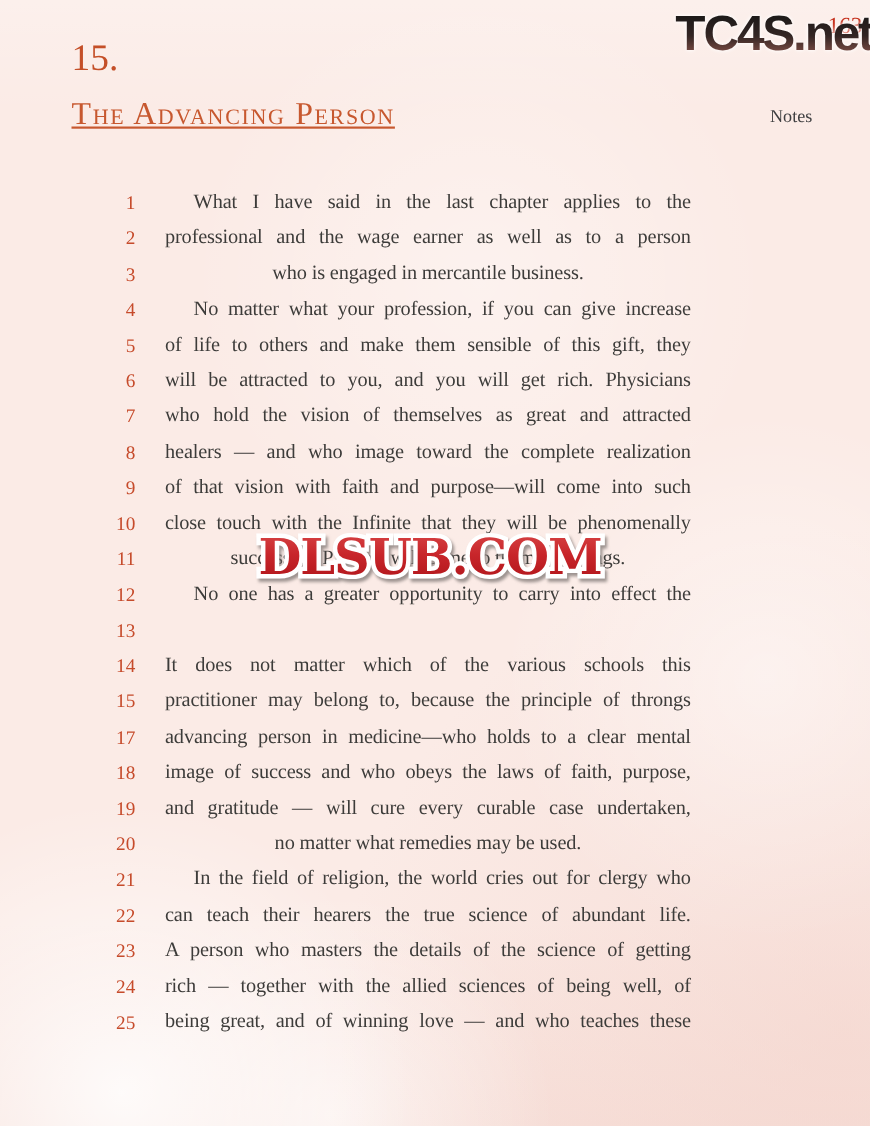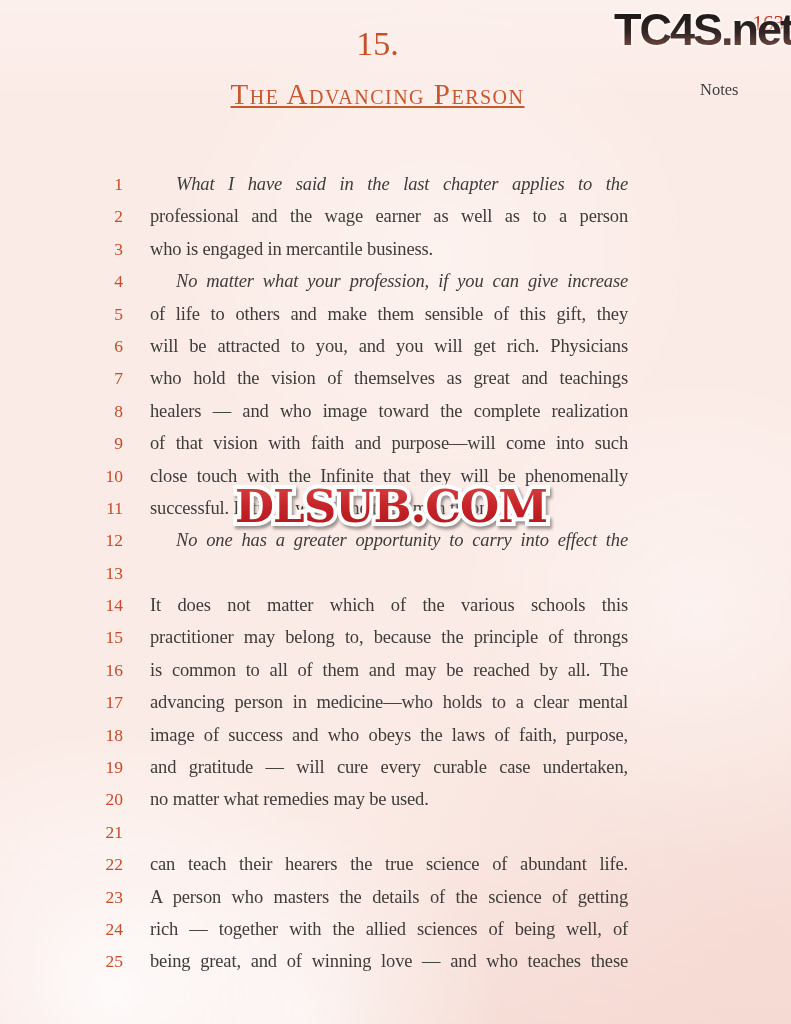--- a/index.html
+++ b/index.html
@@ -16,40 +16,40 @@
       radial-gradient(circle at 88% 60%, rgba(255,255,255,0.45), rgba(255,255,255,0) 26%),
       radial-gradient(circle at 55% 25%, rgba(255,255,255,0.35), rgba(255,255,255,0) 30%),
       radial-gradient(circle at 97% 92%, rgba(243,210,202,0.55), rgba(243,210,202,0) 38%),
       linear-gradient(180deg, rgba(255,255,255,0.25), rgba(255,255,255,0) 10%, rgba(255,255,255,0) 82%, rgba(242,211,203,0.45) 100%);
     font-family: "Liberation Serif", serif;
   }
 
   
   .chapter-head {
     position: absolute;
-    left: 65px; top: 26px;
+    left: 65px; top: 36px;
     width: 625px;
-    text-align: center;
+    text-align: left;
   }
   .chapter-number {
     font-size: 34px;
     line-height: 36px;
     color: #c44f28;
   }
   .chapter-title {
     margin-top: 16px;
     font-variant: small-caps;
     font-size: 29px;
     letter-spacing: 1.5px;
     color: #c7582f;
     text-decoration: underline;
   }
   .notes-label {
     position: absolute;
-    left: 700px; top: 80px;
+    left: 700px; top: 96px;
     font-size: 16.5px;
     color: #3f3f41;
   }
 
   
   .wm-top {
     position: absolute;
     top: 4px; right: -2px;
     z-index: 2;
     font-family: "Liberation Sans", sans-serif;
@@ -97,24 +97,24 @@
     font-size: 17.5px;
     color: #c64b2b;
   }
   .txt {
     margin-left: 27px;
     width: 478px;
     line-height: 32.4px;
     font-size: 18.5px;
     letter-spacing: -0.15px;
     color: #3d3c3a;
-    text-align: left;
+    text-align: center;
   }
   .line.justify .txt { text-align: justify; text-align-last: justify; }
-  .line.indent  .txt { text-indent: 26px; font-style: italic; }
+  .line.indent  .txt { text-indent: 26px; }
 </style>
 </head>
 <body>
 
 <div class="page">
 
   <div class="page-number">163</div>
   <div class="wm-top">TC4S.net</div>
 
   <div class="chapter-head">
@@ -151,21 +151,21 @@
         <div class="txt">of life to others and make them sensible of this gift, they</div>
       </div>
 
       <div class="line justify">
         <div class="num">6</div>
         <div class="txt">will be attracted to you, and you will get rich. Physicians</div>
       </div>
 
       <div class="line justify">
         <div class="num">7</div>
-        <div class="txt">who hold the vision of themselves as great and teachings</div>
+        <div class="txt">who hold the vision of themselves as great and attracted</div>
       </div>
 
       <div class="line justify">
         <div class="num">8</div>
         <div class="txt">healers — and who image toward the complete realization</div>
       </div>
 
       <div class="line justify">
         <div class="num">9</div>
         <div class="txt">of that vision with faith and purpose—will come into such</div>
@@ -193,24 +193,20 @@
       <div class="line justify">
         <div class="num">14</div>
         <div class="txt">It does not matter which of the various schools this</div>
       </div>
 
       <div class="line justify">
         <div class="num">15</div>
         <div class="txt">practitioner may belong to, because the principle of throngs</div>
       </div>
 
-      <div class="line justify">
-        <div class="num">16</div>
-        <div class="txt">is common to all of them and may be reached by all. The</div>
-      </div>
 
       <div class="line justify">
         <div class="num">17</div>
         <div class="txt">advancing person in medicine—who holds to a clear mental</div>
       </div>
 
       <div class="line justify">
         <div class="num">18</div>
         <div class="txt">image of success and who obeys the laws of faith, purpose,</div>
       </div>
@@ -220,20 +216,21 @@
         <div class="txt">and gratitude — will cure every curable case undertaken,</div>
       </div>
 
       <div class="line">
         <div class="num">20</div>
         <div class="txt">no matter what remedies may be used.</div>
       </div>
 
       <div class="line indent justify">
         <div class="num">21</div>
+        <div class="txt">In the field of religion, the world cries out for clergy who</div>
       </div>
 
       <div class="line justify">
         <div class="num">22</div>
         <div class="txt">can teach their hearers the true science of abundant life.</div>
       </div>
 
       <div class="line justify">
         <div class="num">23</div>
         <div class="txt">A person who masters the details of the science of getting</div>

